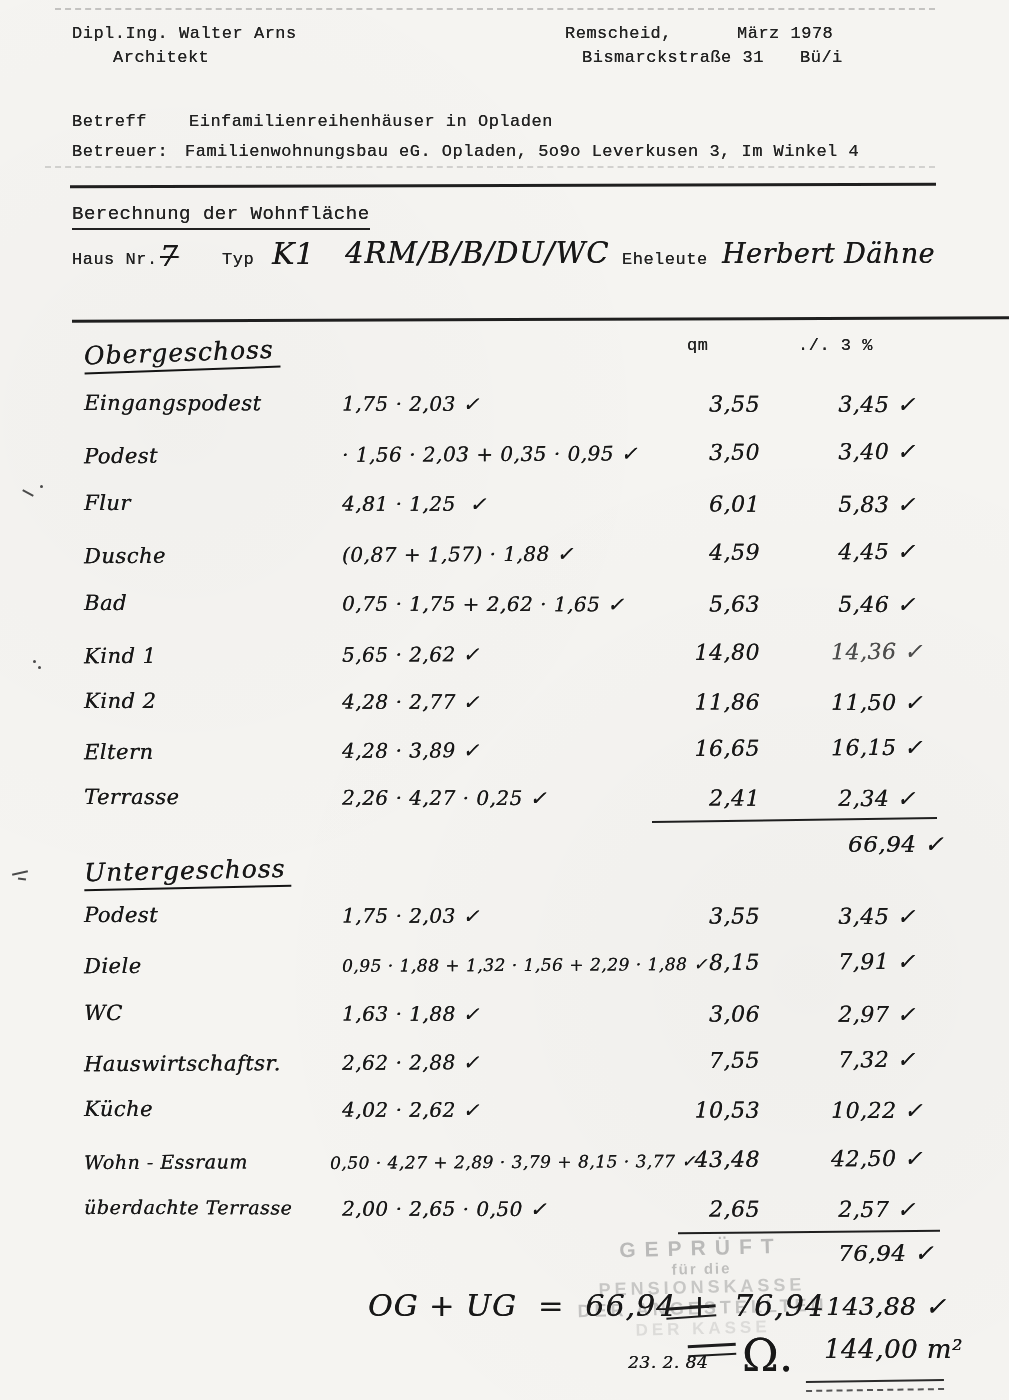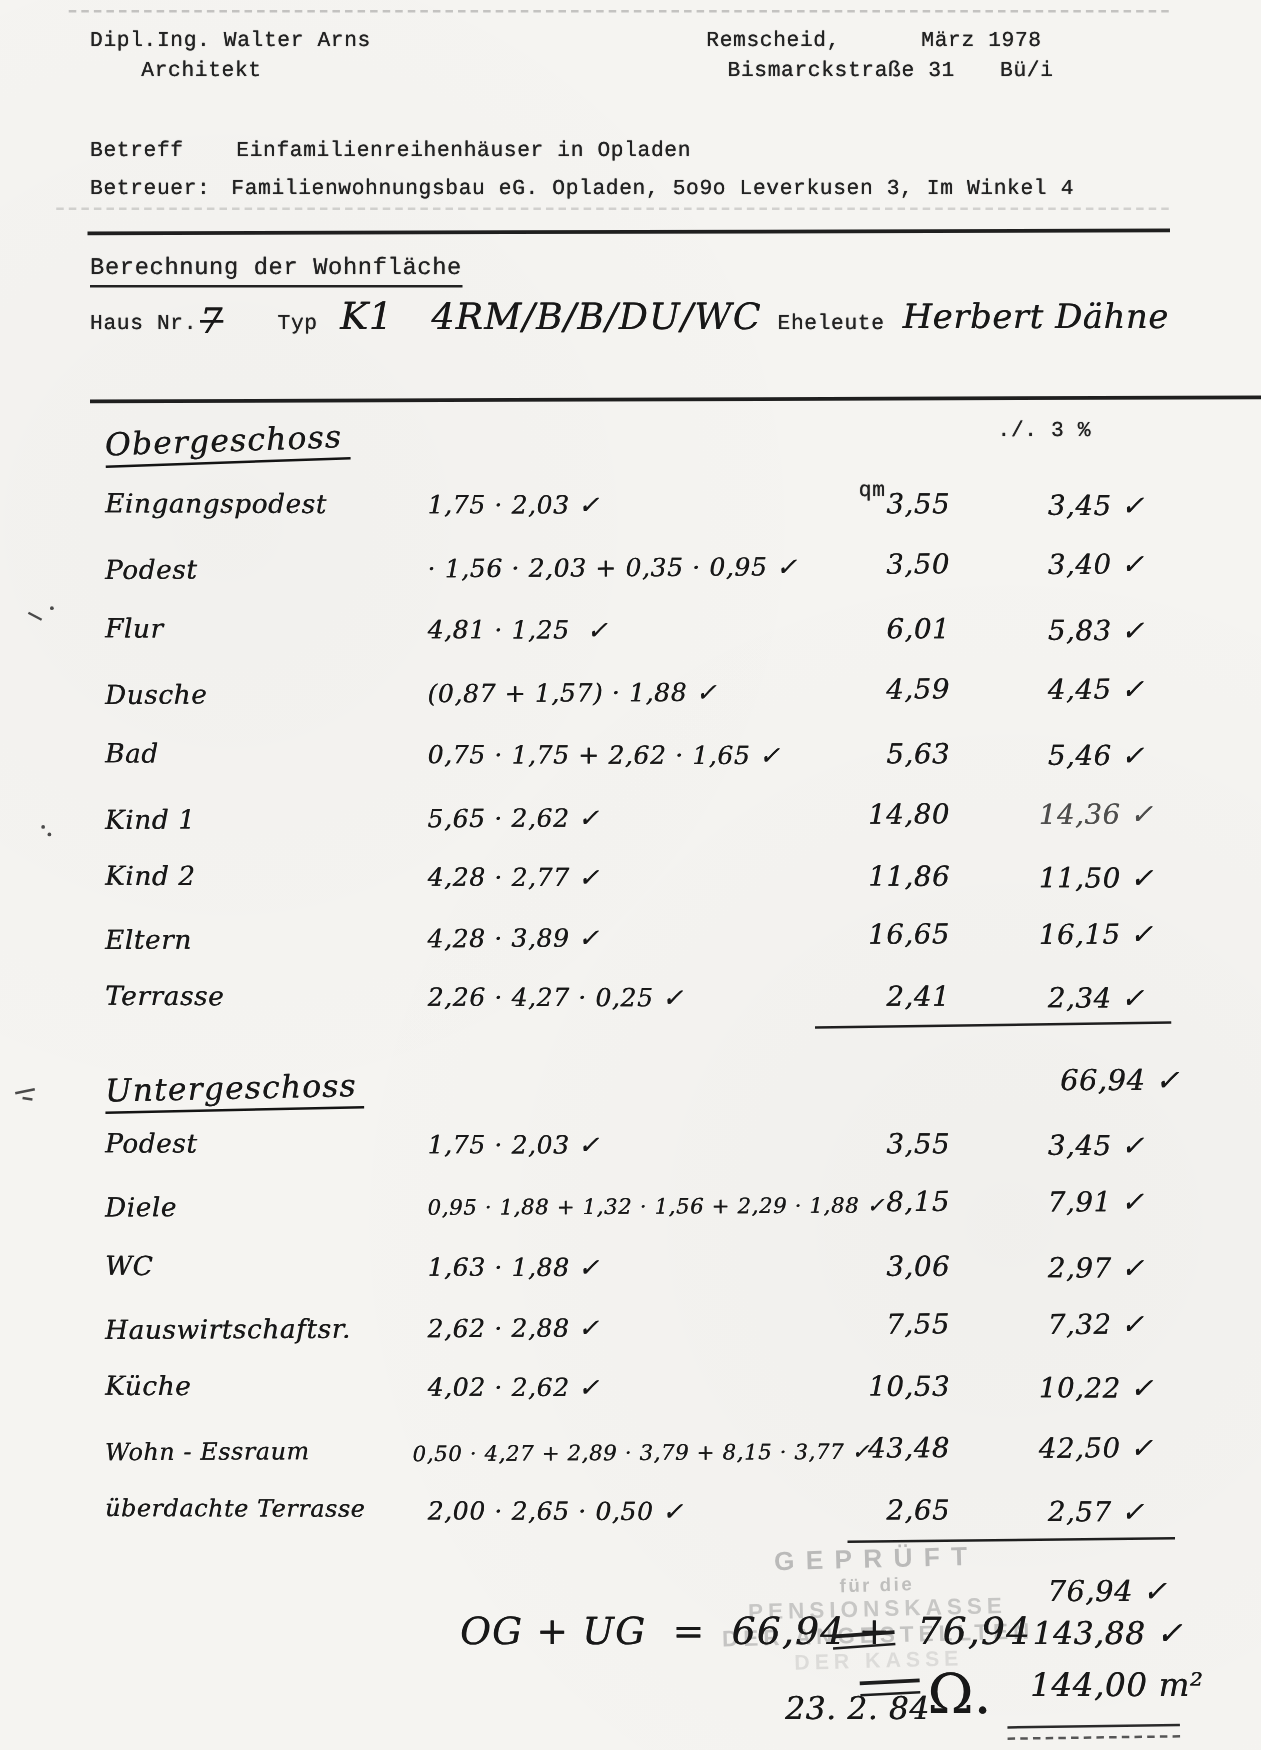--- a/index.html
+++ b/index.html
@@ -37,21 +37,21 @@
   .noise{position:absolute;border-top:2px dashed rgba(70,70,70,.28);height:0;}
   .sect-head{font-size:25px;border-bottom:2px solid #141414;padding:0 6px 2px 0;letter-spacing:1px;}
   .row{position:absolute;left:0;width:1009px;height:42px;}
   .row .c-room{position:absolute;left:84px;top:0;font-size:21px;}
   .row .c-formula{position:absolute;left:342px;top:0;font-size:20px;}
   .row .c-formula.small{font-size:17px;top:3px;}
   .row .c-qm{position:absolute;left:652px;top:-1px;width:108px;text-align:right;font-size:22px;}
   .row .c-red{position:absolute;left:812px;top:-1px;width:130px;font-size:22px;text-align:center;}
   .row:nth-of-type(odd){transform:rotate(-.3deg);}
   .row:nth-of-type(even){transform:rotate(.15deg);}
-  .total{font-size:23px;margin-top:20px;}
+  .total{font-size:23px;}
   .dbl{position:absolute;height:7px;border-top:3px solid #1d1d1d;border-bottom:2px solid #1d1d1d;}
   .stamp{
     position:absolute;left:552px;top:1236px;width:300px;
     text-align:center;transform:rotate(-1.5deg);
     font-family:"Liberation Sans",sans-serif;font-weight:bold;
     color:#8d8d8d;z-index:1;
   }
   .stamp div{letter-spacing:4px;}
   .z2{z-index:2;}
   .tick{position:absolute;background:#4a4a4a;height:2px;}
@@ -84,21 +84,21 @@
   <div class="tw" style="left:72px;top:250px;">Haus Nr.</div>
   <div class="hw" style="left:160px;top:240px;font-size:28px;text-decoration:line-through;">7</div>
   <div class="tw" style="left:222px;top:250px;">Typ</div>
   <div class="hw" style="left:272px;top:236px;font-size:30px;">K1</div>
   <div class="hw" style="left:345px;top:236px;font-size:29px;letter-spacing:1px;">4RM/B/B/DU/WC</div>
   <div class="tw" style="left:622px;top:250px;">Eheleute</div>
   <div class="hw" style="left:722px;top:238px;font-size:27px;">Herbert Dähne</div>
 
   <div class="rule" style="top:318px;left:72px;width:937px;transform:rotate(-.2deg);"></div>
 
-  <div class="tw" style="left:687px;top:336px;margin-top:48px;">qm</div>
+  <div class="tw" style="left:687px;top:336px;">qm</div>
   <div class="tw" style="left:798px;top:336px;">./. 3 %</div>
 
   <div class="hw sect-head" style="left:84px;top:338px;transform:rotate(-2deg);">Obergeschoss</div>
 
   <div class="row" style="top:392px;">
     <span class="hw c-room">Eingangspodest</span>
     <span class="hw c-formula">1,75 · 2,03 ✓</span>
     <span class="hw c-qm">3,55</span>
     <span class="hw c-red">3,45 ✓</span>
   </div>
@@ -208,21 +208,21 @@
     <div style="font-size:18px;opacity:.42;">PENSIONSKASSE</div>
     <div style="font-size:18px;opacity:.45;">DER ANGESTELLTEN</div>
     <div style="font-size:17px;opacity:.22;">DER KASSE</div>
   </div>
 
   <div class="hw z2" style="left:322px;top:1288px;font-size:30px;letter-spacing:1px;margin-left:46px;">OG + UG  =  66,94 +  76,94</div>
   <div class="dbl z2" style="left:666px;top:1306px;width:50px;transform:rotate(-4deg);"></div>
   <div class="hw z2" style="left:826px;top:1292px;font-size:25px;">143,88 ✓</div>
 
   <div class="dbl z2" style="left:688px;top:1344px;width:48px;transform:rotate(-3deg);"></div>
-  <div class="hw z2" style="left:628px;top:1352px;font-size:25px;">23. 2. 84</div>
+  <div class="hw z2" style="left:628px;top:1352px;font-size:17px;">23. 2. 84</div>
   <div class="hw z2" style="left:742px;top:1330px;font-size:44px;font-style:normal;">Ω.</div>
 
   <div class="hw z2" style="left:824px;top:1334px;font-size:26px;">144,00 m²</div>
   <div class="z2" style="position:absolute;left:806px;top:1380px;width:138px;height:7px;border-top:2px solid #2a2a2a;border-bottom:2px dashed #555;transform:rotate(-.8deg);"></div>
 
   <div class="tick" style="left:22px;top:492px;width:12px;transform:rotate(28deg);"></div>
   <div class="dot" style="left:40px;top:485px;"></div>
   <div class="dot" style="left:33px;top:660px;"></div>
   <div class="dot" style="left:38px;top:666px;"></div>
   <div class="tick" style="left:12px;top:872px;width:16px;transform:rotate(-12deg);"></div>

